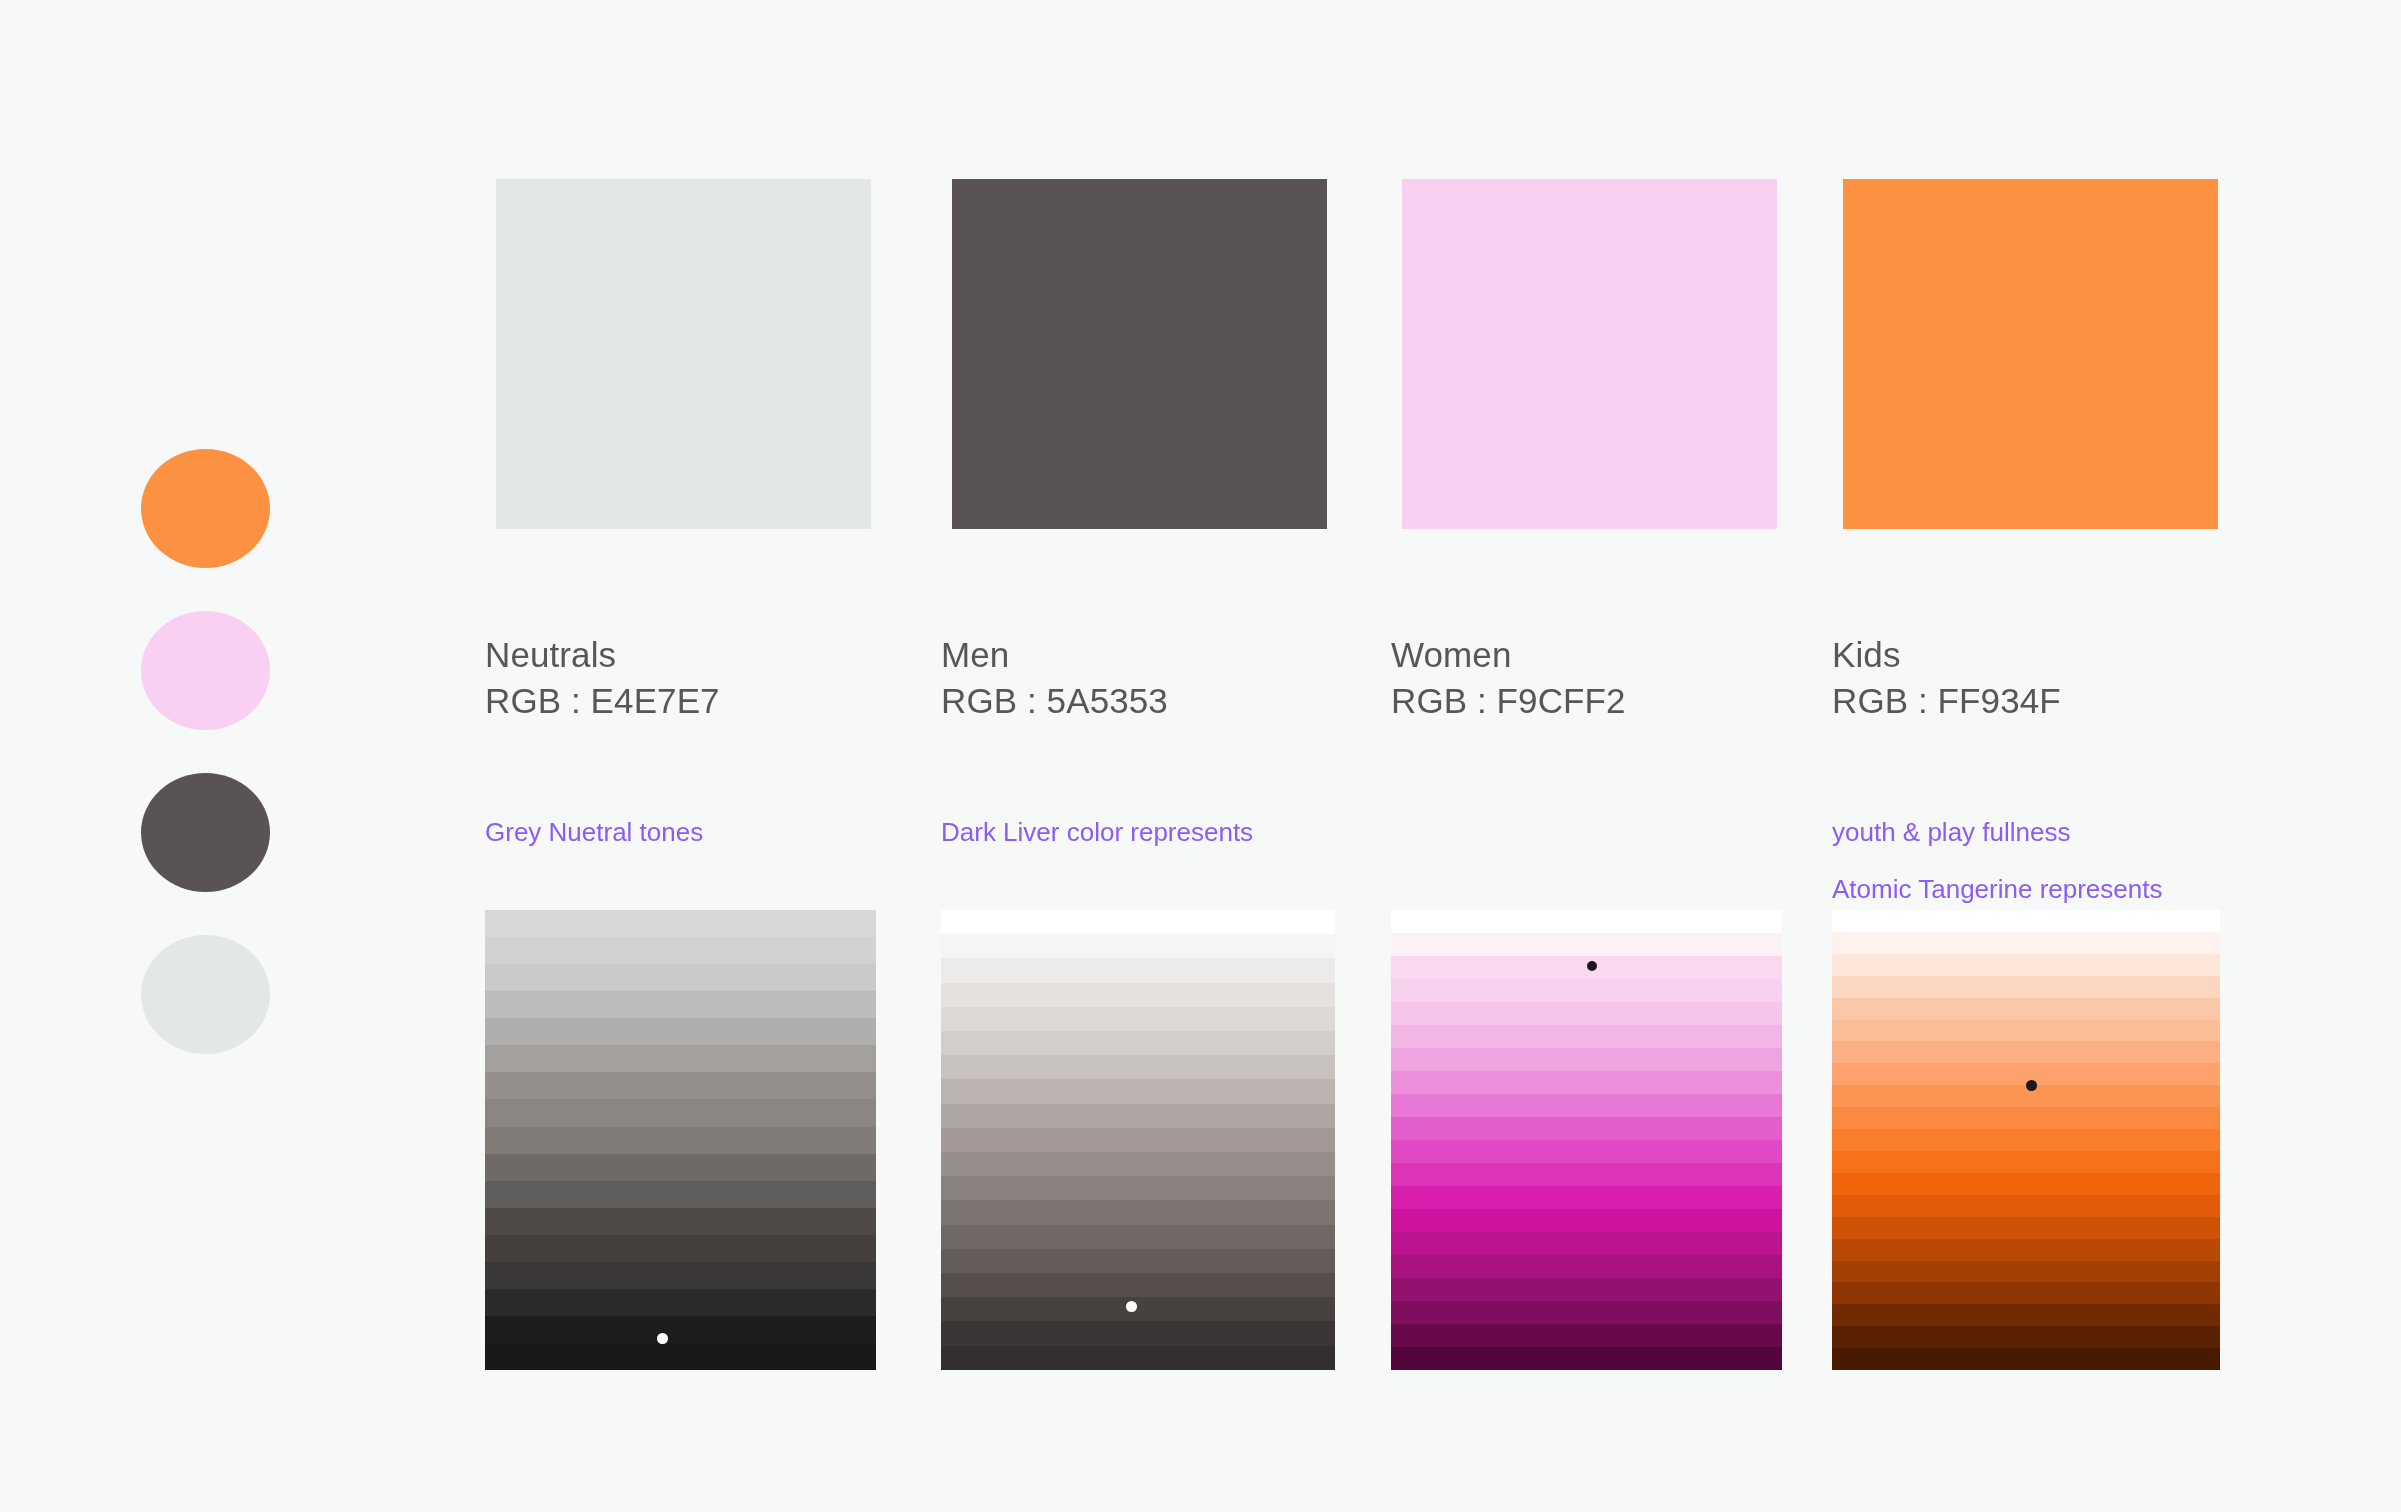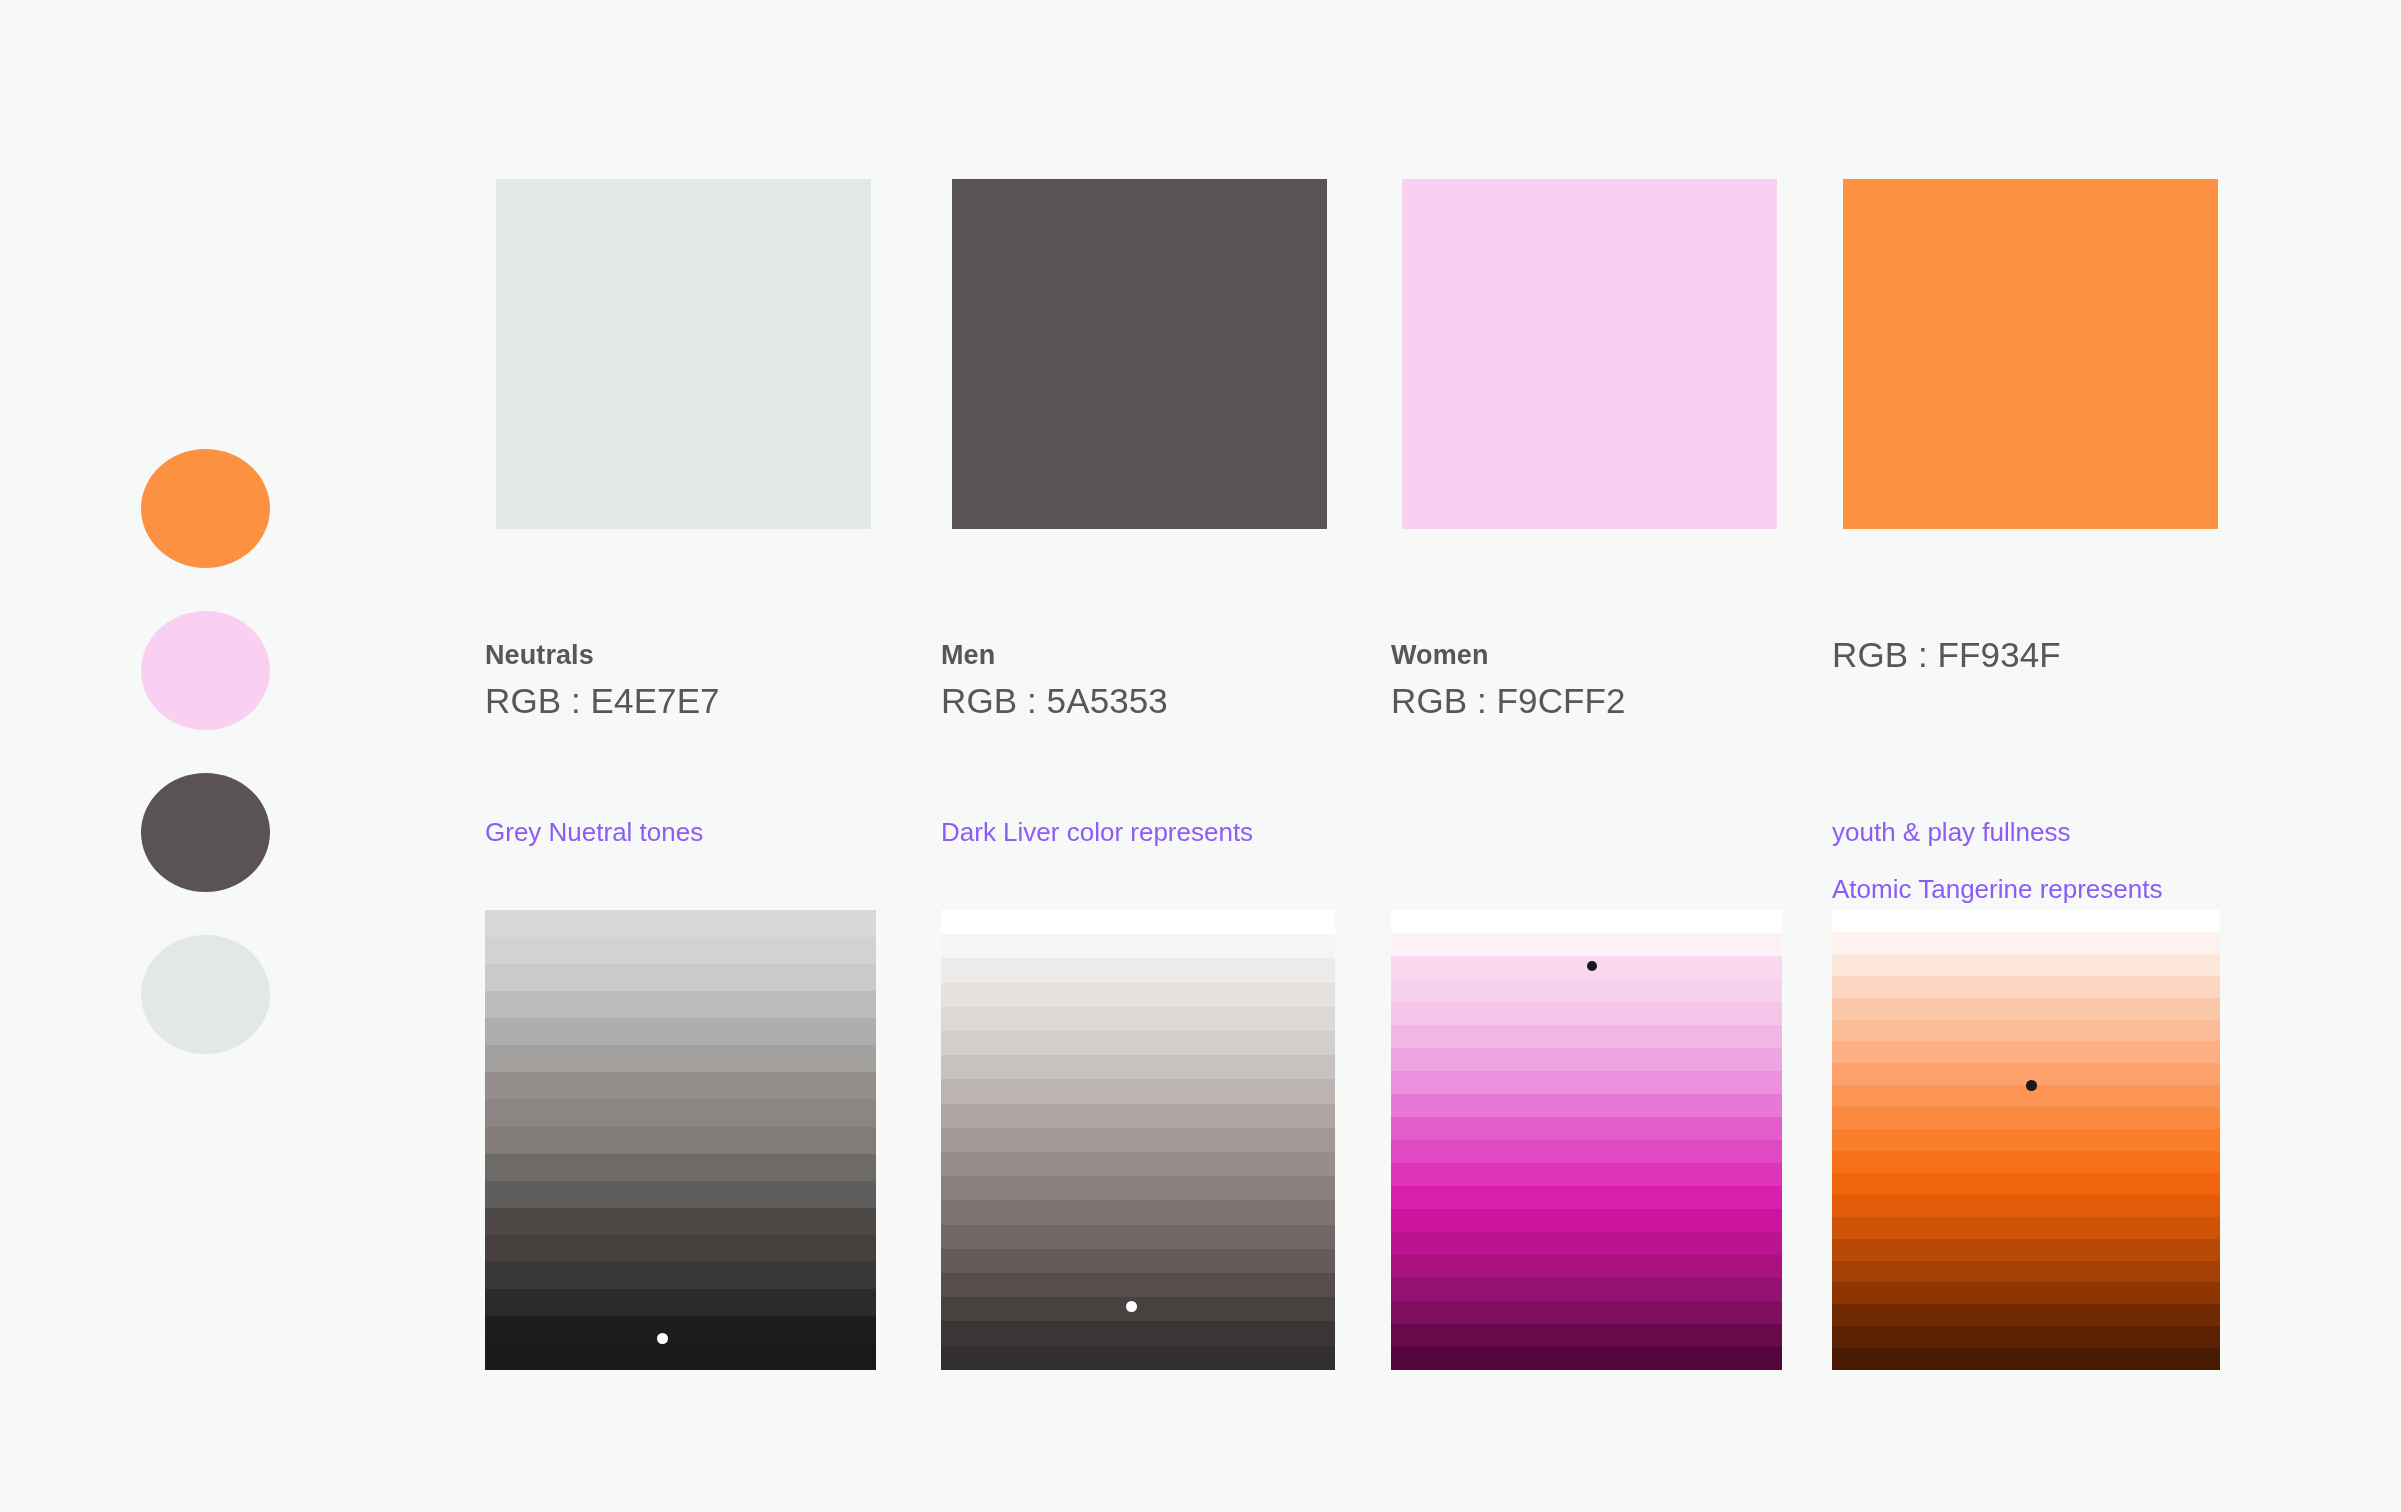--- a/index.html
+++ b/index.html
@@ -23,21 +23,21 @@
   .col-1{left:941px;}
   .col-2{left:1391px;}
   .col-3{left:1832px;}
 
   .solid-swatch{
     position:absolute;top:179px;left:11.3px;width:375px;height:350px;
   }
 
   .meta{position:absolute;top:632px;left:0;width:400px;}
   .title{
-    font-size:27px;line-height:46px;color:#575757;font-weight:700;
+    font-size:35px;line-height:46px;color:#575757;font-weight:400;
     letter-spacing:0.1px;white-space:nowrap;
   }
   .rgb{
     font-size:35px;line-height:46px;color:#575757;font-weight:400;
     letter-spacing:0.1px;white-space:nowrap;
   }
 
   .desc{position:absolute;top:804px;left:0;width:413px;}
   .desc-line{
     font-size:26px;line-height:57px;color:#8b5cf6;font-weight:400;
@@ -163,20 +163,21 @@
         <div class="band" style="background: rgb(126, 15, 94);"></div>
         <div class="band" style="background: rgb(104, 9, 76);"></div>
         <div class="band" style="background: rgb(82, 6, 60);"></div>
         <div class="dot" style="background: rgb(26, 26, 26); left: 50%; top: 11%;"></div>
       </div>
   </div>
 
   <div class="column col-3">
     <div class="solid-swatch" style="background: rgb(252, 145, 65);"></div>
     <div class="meta">
+      <div class="title">Kids</div>
       <div class="rgb">RGB : FF934F</div>
     </div>
     <div class="desc">
       <div class="desc-line">youth &amp; play fullness</div>
       <div class="desc-line">Atomic Tangerine represents</div>
     </div>
     <div class="strip strip-3">
         <div class="band" style="background: rgb(255, 255, 255);"></div>
         <div class="band" style="background: rgb(253, 242, 238);"></div>
         <div class="band" style="background: rgb(253, 230, 218);"></div>

